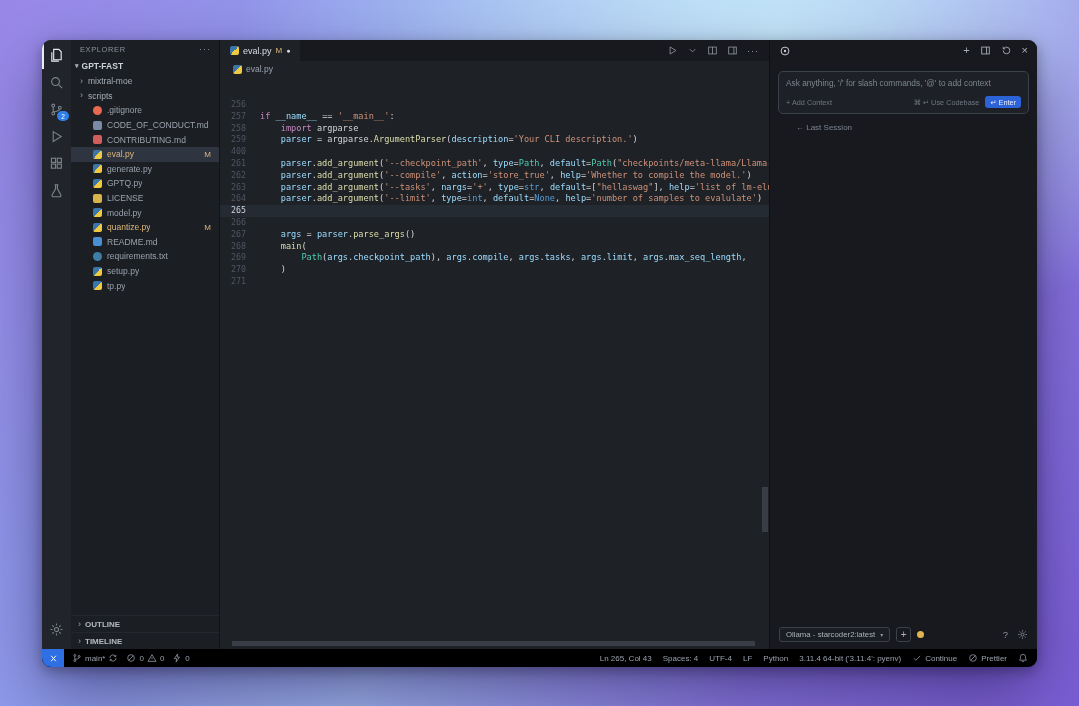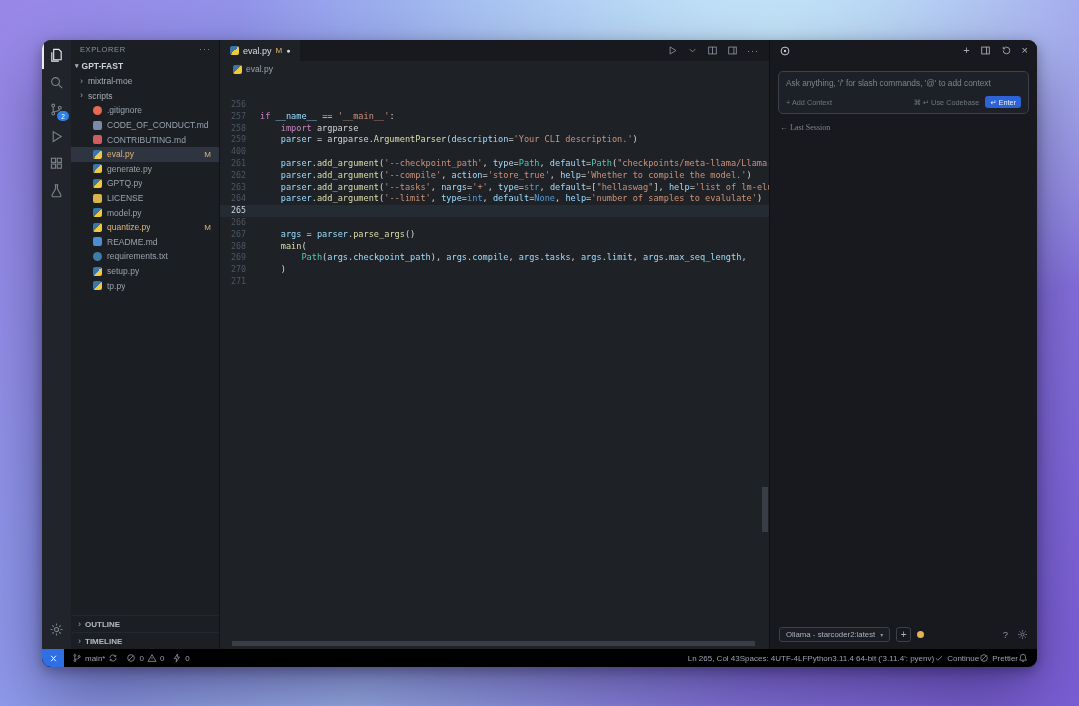--- a/index.html
+++ b/index.html
@@ -85,36 +85,36 @@
   .panel-actions{margin-left:auto;display:flex;align-items:center;gap:10px;color:#a7aeb8;}
   .panel-actions .g{font-size:11px;cursor:pointer;line-height:11px;}
   .panel-actions svg{width:11px;height:11px;cursor:pointer;}
   .ask-box{margin:10px 8px 0;border:1px solid #3a4149;border-radius:5px;background:#1d2127;padding:6px 7px 5px;}
   .ask-placeholder{font-size:8.3px;color:#7c8490;cursor:text;}
   .ask-controls{display:flex;align-items:center;margin-top:8px;font-size:7.3px;color:#6e7682;}
   .ask-controls .right{margin-left:auto;display:flex;align-items:center;gap:6px;}
   .enter-pill{background:#2d63d8;color:#eaf0fc;border-radius:3px;padding:1.5px 5px;font-size:7.3px;cursor:pointer;}
   .use-codebase{cursor:pointer;}
   .add-context{cursor:pointer;}
-  .last-session{margin:9px 10px 0;font-size:8px;color:#7c8490;cursor:pointer;font-family:Liberation Serif, serif;}
+  .last-session{margin:9px 26px 0;font-size:8px;color:#7c8490;cursor:pointer;}
   .panel-bottom{margin-top:auto;display:flex;align-items:center;gap:6px;padding:6px 9px 7px;flex:0 0 auto;}
   .model-select{border:1px solid #3a4149;border-radius:3px;padding:2px 6px;font-size:7.8px;color:#aab1bb;display:flex;align-items:center;gap:5px;cursor:pointer;background:#1a1d23;}
   .model-select .chev{font-size:6px;color:#8b929c;}
   .plus-mini{color:#aab1bb;font-size:10px;cursor:pointer;border:1px solid #3a4149;border-radius:3px;width:13px;height:13px;display:flex;align-items:center;justify-content:center;}
   .yellow-dot{width:7px;height:7px;border-radius:50%;background:#e0b550;}
   .panel-bottom .right{margin-left:auto;display:flex;align-items:center;gap:9px;color:#8b929c;}
   .panel-bottom .right .g{font-size:9.5px;cursor:pointer;}
   .panel-bottom .right svg{width:11px;height:11px;stroke:currentColor;fill:none;stroke-width:1.2;cursor:pointer;}
   
   .statusbar{height:18px;background:#000000;display:flex;align-items:center;font-size:8px;color:#99a1ac;flex:0 0 auto;}
   .remote{width:22px;height:100%;background:#2f6fe4;color:#fff;display:flex;align-items:center;justify-content:center;cursor:pointer;flex:0 0 auto;}
   .remote svg{width:11px;height:11px;stroke:#fff;fill:none;stroke-width:1.4;}
   .sb-item{display:flex;align-items:center;gap:3px;margin-left:8px;cursor:pointer;white-space:nowrap;}
   .sb-item svg{width:10px;height:10px;stroke:currentColor;fill:none;stroke-width:1.2;}
-  .sb-right{margin-left:auto;display:flex;align-items:center;padding-right:9px;}
+  .sb-right{margin-left:auto;display:flex;align-items:center;gap:11px;padding-right:9px;}
   .sb-right .sb-item{margin-left:0;}
 </style>
 </head>
 <body>
 
 <div class="window">
 
 
   <div class="main">
 

